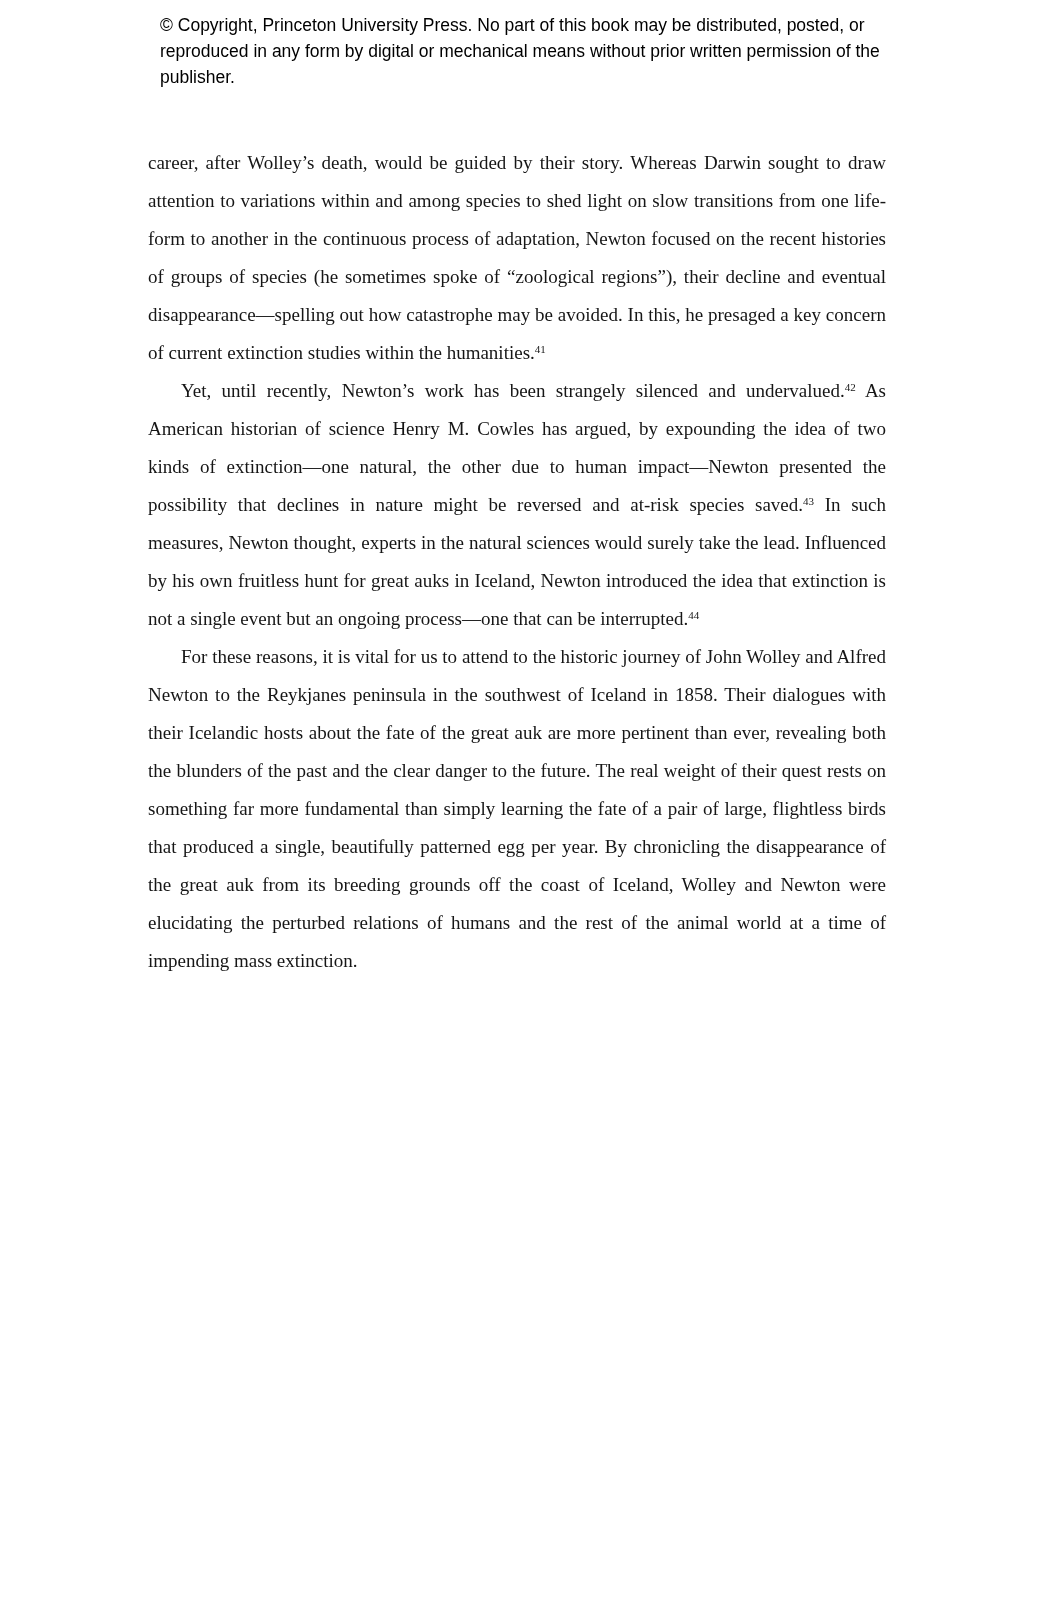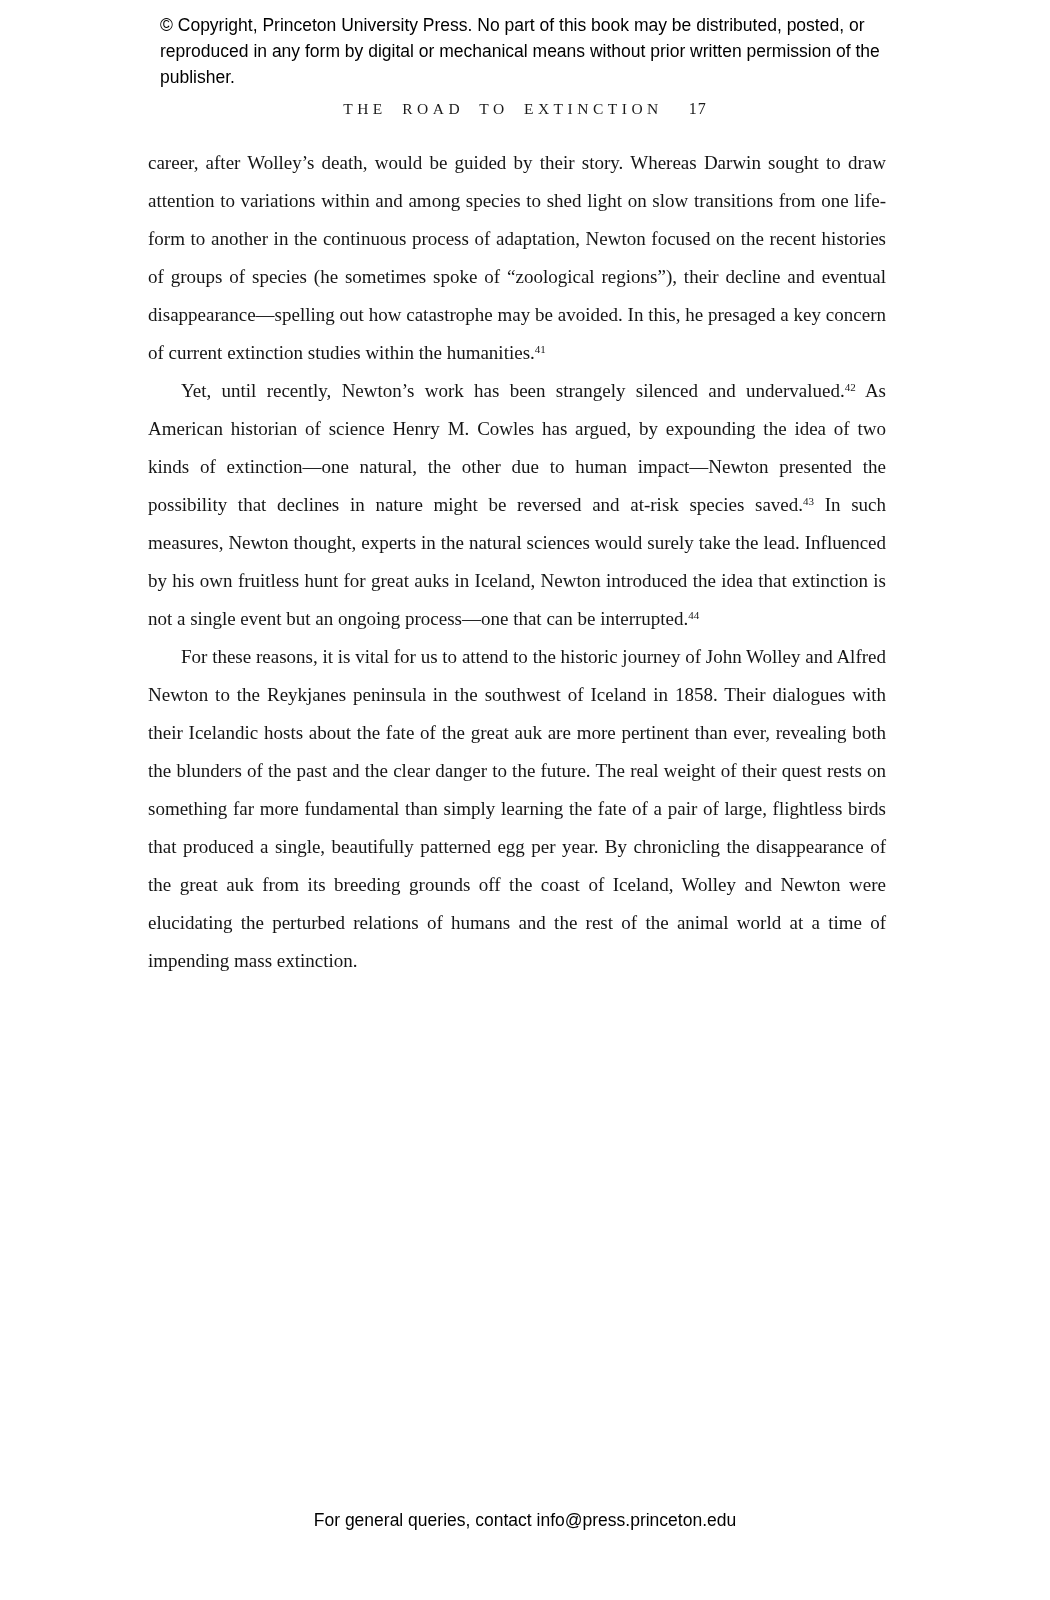--- a/index.html
+++ b/index.html
@@ -90,27 +90,25 @@
     color: #000000;
   }
 </style>
 </head>
 <body>
 
 <div class="page">
 
   <div class="copyright">© Copyright, Princeton University Press. No part of this book may be distributed, posted, or reproduced in any form by digital or mechanical means without prior written permission of the publisher.</div>
 
-  <div class="running-head"><span class="head-title">THE ROAD TO EXTINCTION</span><span class="pagenum">17</span></div>
 
   <div class="body-text">
 
     <p class="para"><span>career, after Wolley’s death, would be guided by their story. Whereas Darwin sought to draw attention to variations within and among species to shed light on slow transitions from one life-form to another in the continuous process of adaptation, Newton focused on the recent histories of groups of species (he sometimes spoke of “zoological regions”), their decline and eventual disappearance—spelling out how catastrophe may be avoided. In this, he presaged a key concern of current extinction studies within the humanities.</span><sup class="fn">41</sup></p>
 
     <p class="para indent"><span>Yet, until recently, Newton’s work has been strangely silenced and undervalued.</span><sup class="fn">42</sup><span> As American historian of science Henry M. Cowles has argued, by expounding the idea of two kinds of extinction—one natural, the other due to human impact—Newton presented the possibility that declines in nature might be reversed and at-risk species saved.</span><sup class="fn">43</sup><span> In such measures, Newton thought, experts in the natural sciences would surely take the lead. Influenced by his own fruitless hunt for great auks in Iceland, Newton introduced the idea that extinction is not a single event but an ongoing process—one that can be interrupted.</span><sup class="fn">44</sup></p>
 
     <p class="para indent"><span>For these reasons, it is vital for us to attend to the historic journey of John Wolley and Alfred Newton to the Reykjanes peninsula in the southwest of Iceland in 1858. Their dialogues with their Icelandic hosts about the fate of the great auk are more pertinent than ever, revealing both the blunders of the past and the clear danger to the future. The real weight of their quest rests on something far more fundamental than simply learning the fate of a pair of large, flightless birds that produced a single, beautifully patterned egg per year. By chronicling the disappearance of the great auk from its breeding grounds off the coast of Iceland, Wolley and Newton were elucidating the perturbed relations of humans and the rest of the animal world at a time of impending mass extinction.</span></p>
 
   </div>
 
-  <div class="footer">For general queries, contact info@press.princeton.edu</div>
 
 </div>
 
 </body></html>

